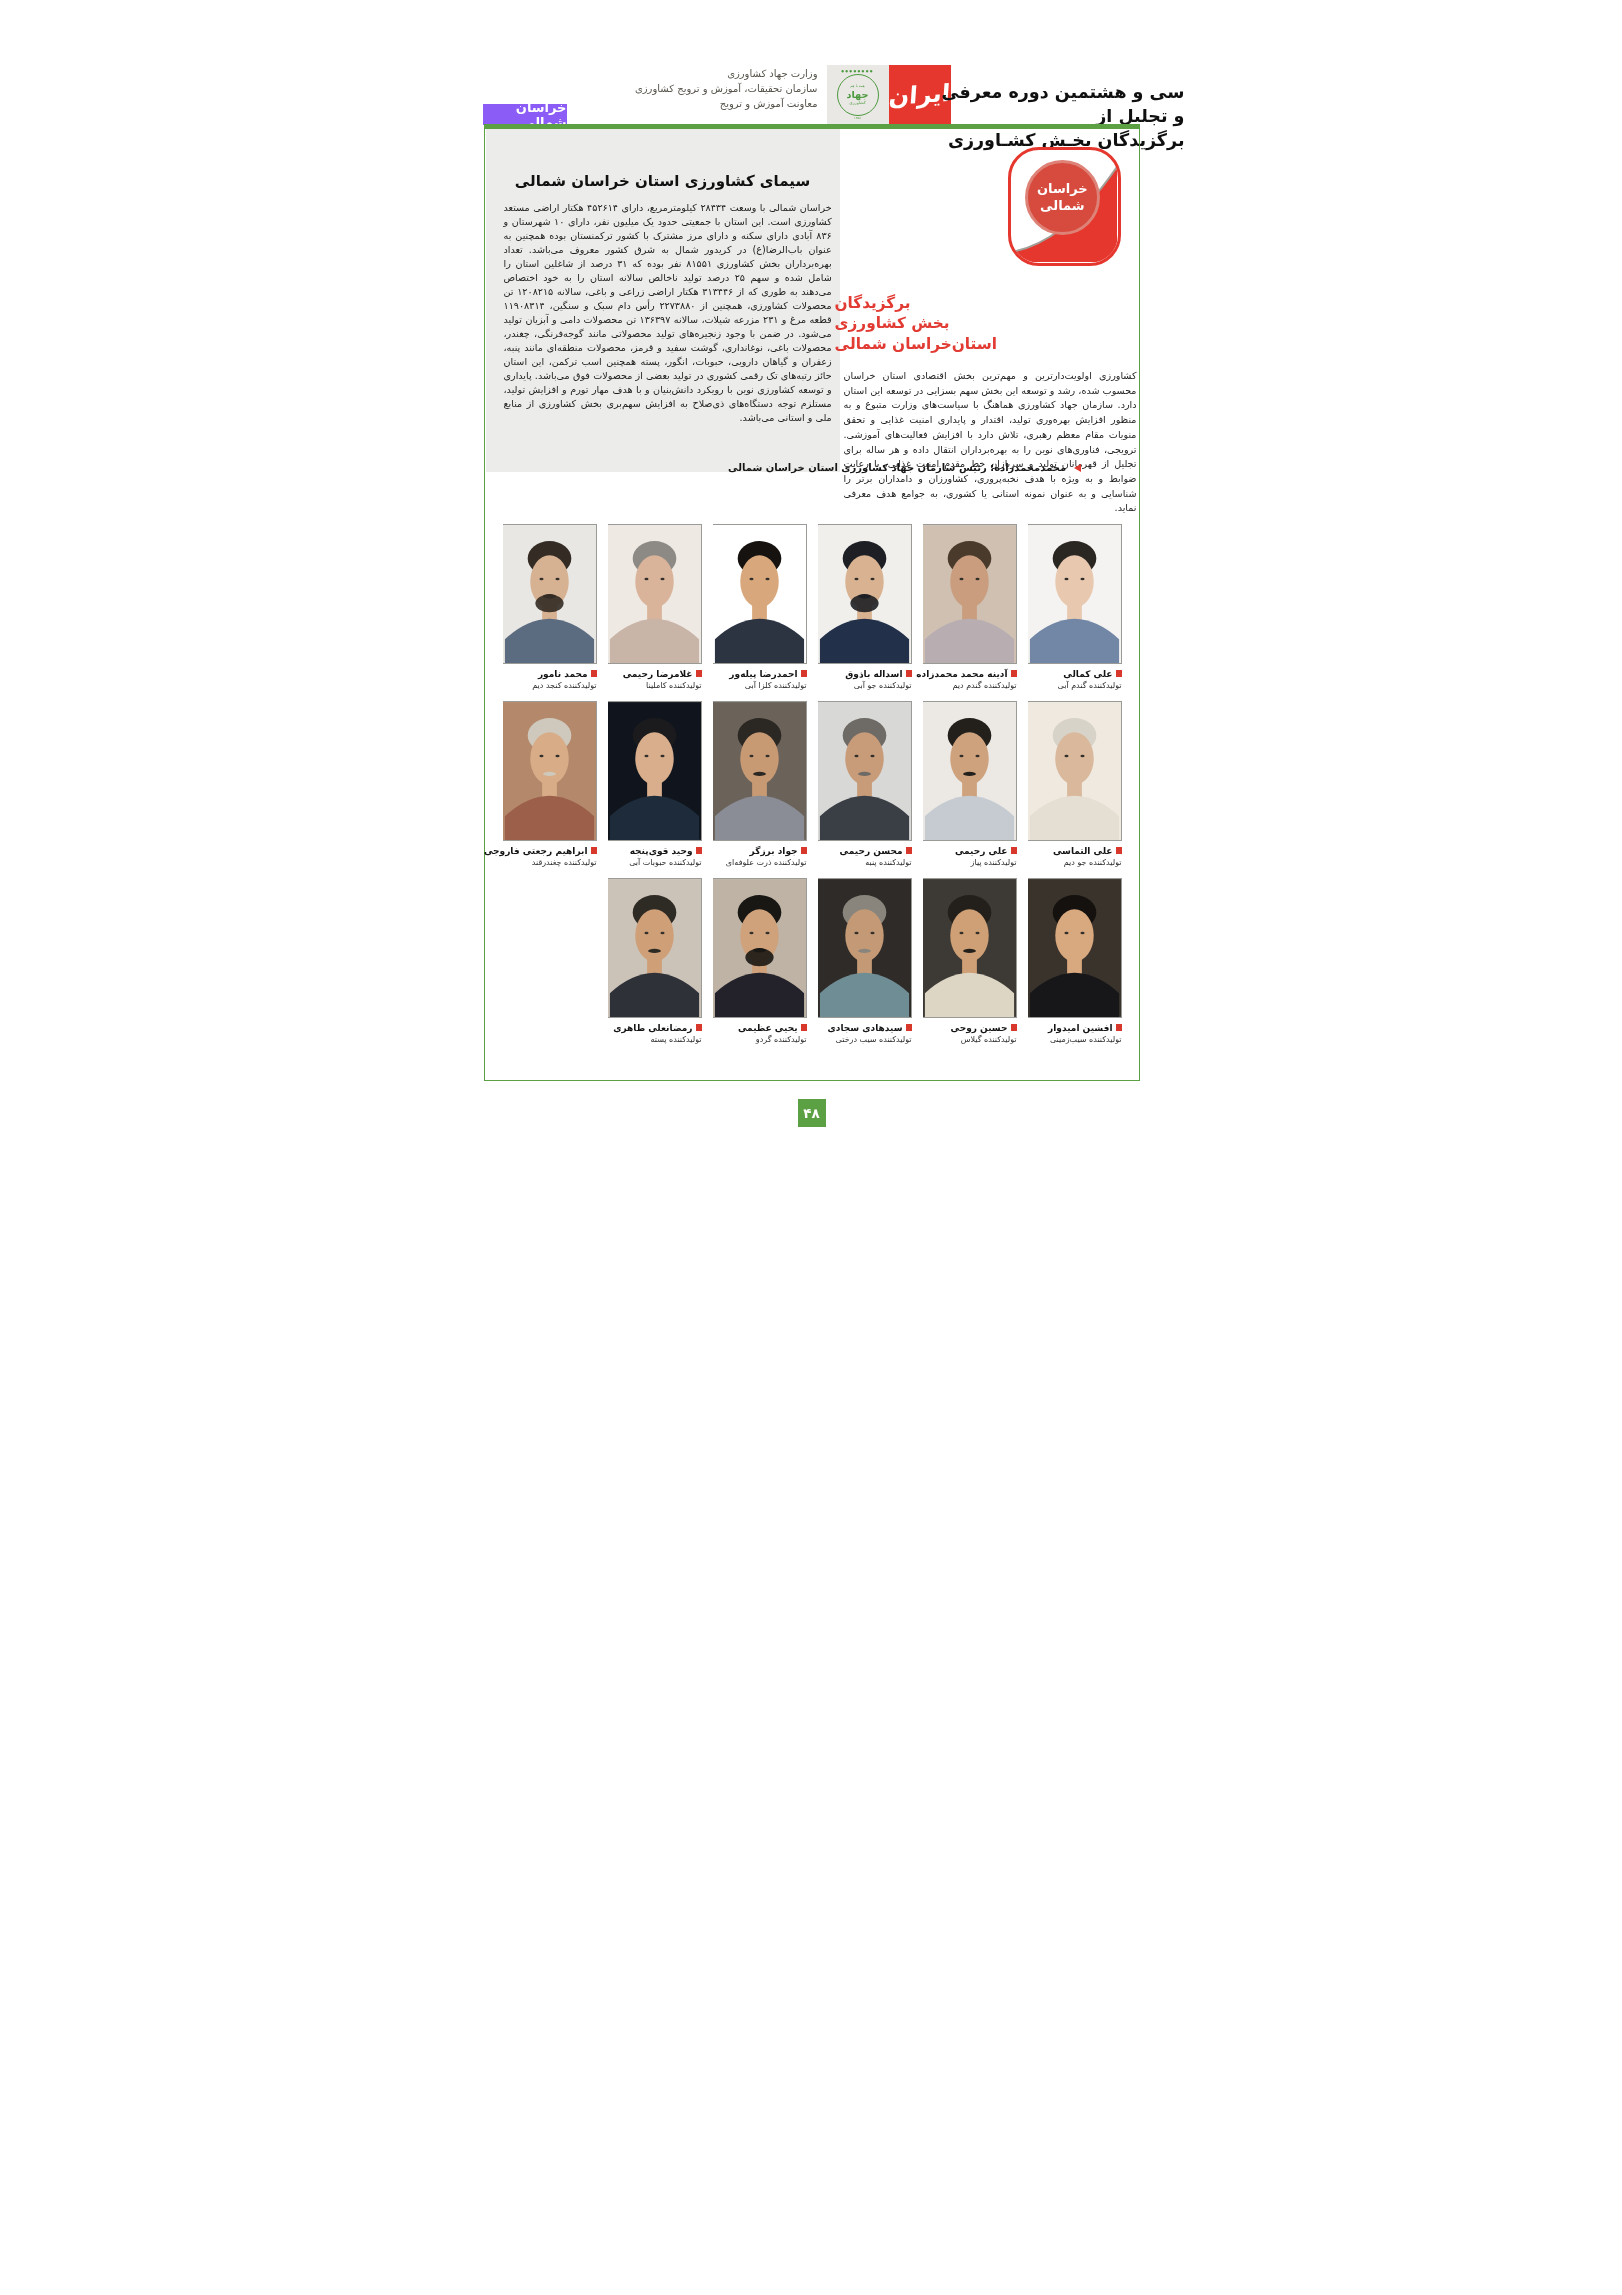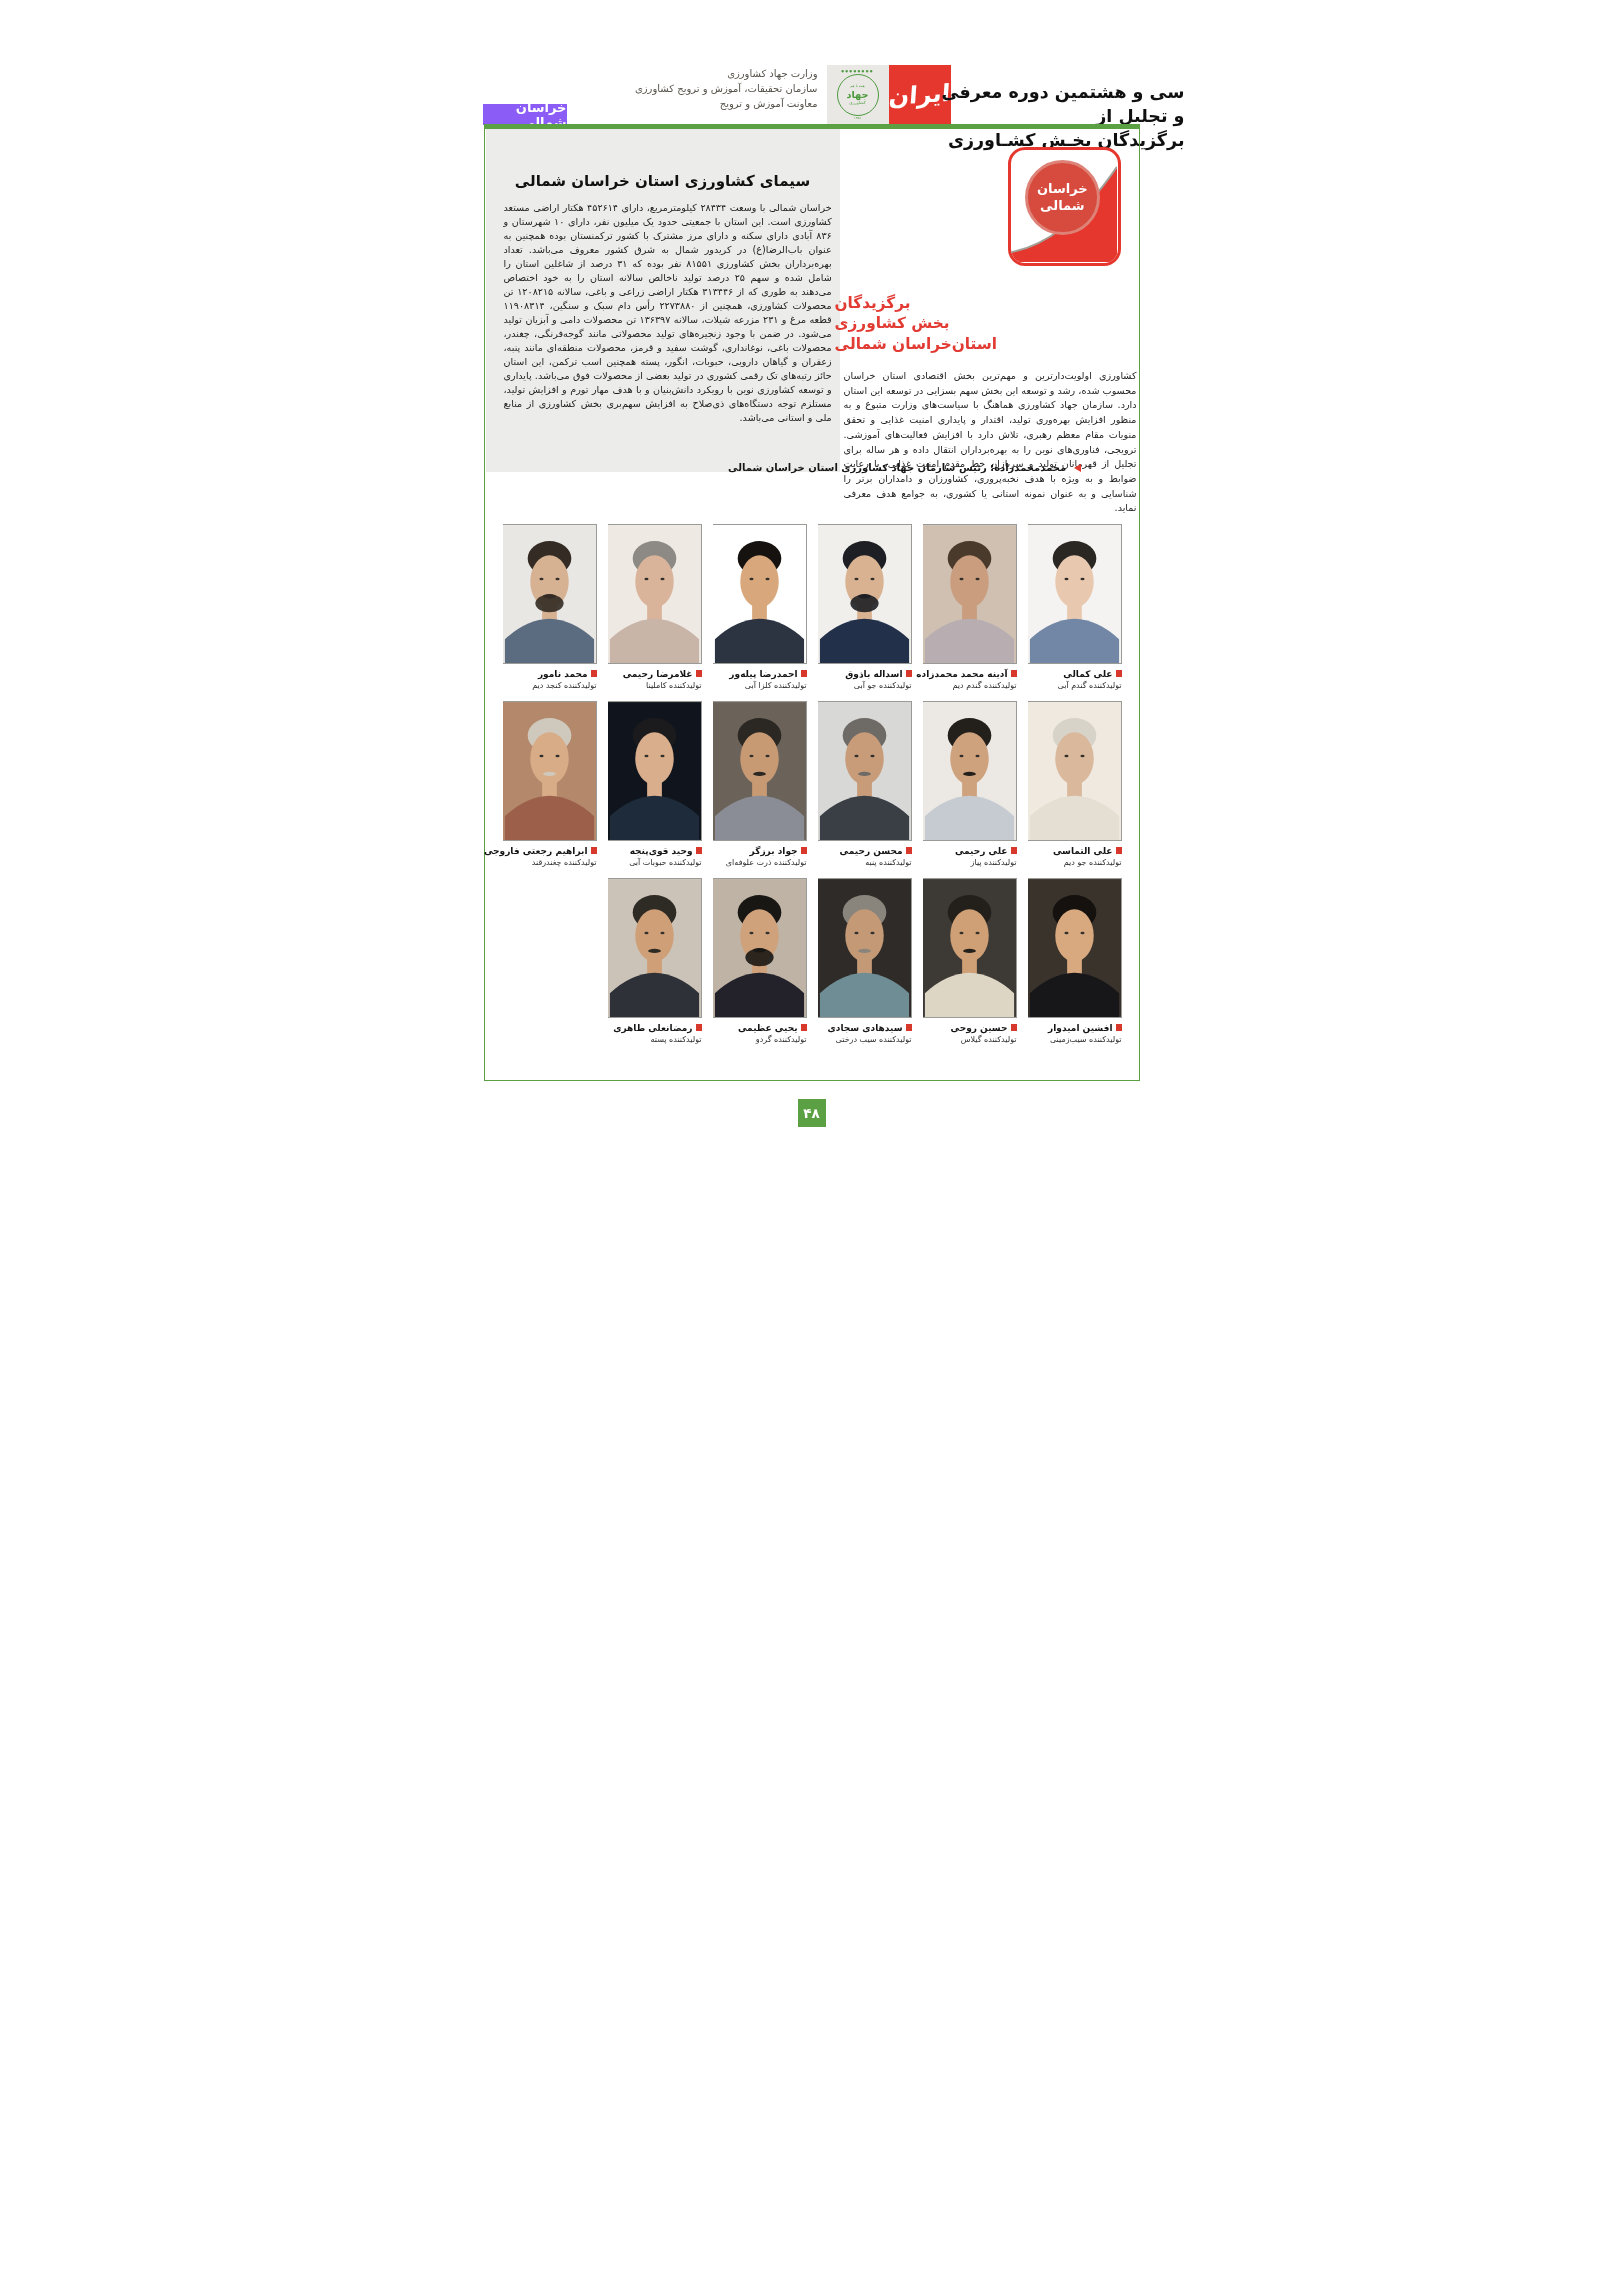--- a/index.html
+++ b/index.html
@@ -32,21 +32,21 @@
   .page-num{position:absolute;left:392px;top:1067px;width:28px;height:28px;background:#5ca044;
             color:#fff;font-weight:bold;font-size:13.6px;display:flex;align-items:center;justify-content:center;margin-top:32px;}
 
   
   .left-panel{position:absolute;left:80px;top:129px;width:354px;height:343px;background:#ececea;direction:rtl;}
   .left-title{margin-top:43px;text-align:center;font-weight:bold;font-size:15px;color:#111;}
   .left-body{margin:11px 7.8px 0 18px;text-align:justify;font-size:9.6px;line-height:14px;color:#1c1c1c;}
 
   
   .badge{position:absolute;left:602px;top:147px;width:113px;height:119px;box-sizing:border-box;
-         border:3.2px solid #e5372d;border-radius:17px;background:#fff;overflow:hidden;}
+         border:3.2px solid #e5372d;border-radius:31px;background:#fff;overflow:hidden;}
   .badge svg{position:absolute;left:0;top:0;}
   .badge-circle{position:absolute;left:14.3px;top:9.7px;width:69px;height:69px;background:#d64b3e;
                 border:3.9px solid #de8277;border-radius:50%;display:flex;flex-direction:column;
                 align-items:center;justify-content:center;color:#fff;font-weight:bold;font-size:13px;line-height:17px;direction:rtl;}
   .red-heading{position:absolute;left:429px;top:293px;direction:rtl;text-align:left;
                color:#e23b33;font-weight:bold;font-size:15.3px;line-height:20.4px;}
   .right-body{position:absolute;left:438px;top:369px;width:293px;direction:rtl;text-align:justify;
               font-size:9.6px;line-height:14.7px;color:#1c1c1c;}
   .byline{position:absolute;right:136px;top:462px;direction:rtl;text-align:right;
           font-weight:bold;font-size:10px;color:#161616;white-space:nowrap;}

